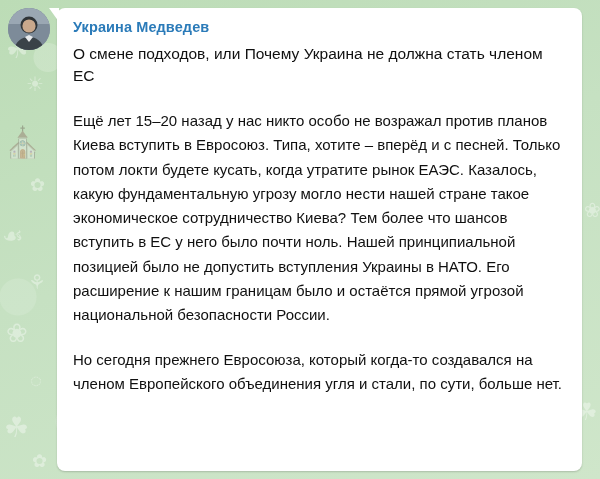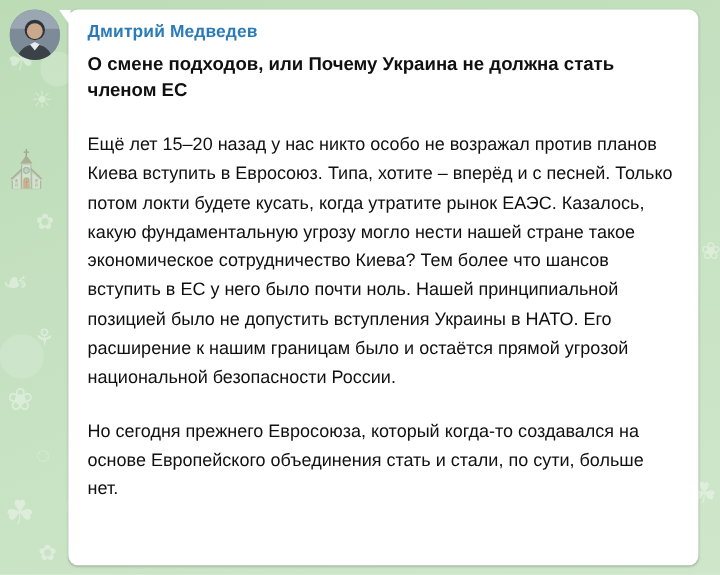--- a/index.html
+++ b/index.html
@@ -74,21 +74,21 @@
   .author {
     color: #2b7bb9;
     font-size: 14.5px;
     font-weight: bold;
     margin: 0 0 8px 0;
     letter-spacing: 0.1px;
   }
   .headline {
     color: #101010;
     font-size: 15.5px;
-    font-weight: bold;
+    font-weight: normal;
     line-height: 1.42;
     margin: 0 0 22px 0;
   }
   .para {
     color: #101010;
     font-size: 15px;
     line-height: 1.62;
     margin: 0 0 20px 0;
   }
   .para:last-child { margin-bottom: 0; }
@@ -119,19 +119,19 @@
       <rect width="42" height="42" fill="#7d8b99"></rect>
       <rect x="0" y="0" width="42" height="16" fill="#9aa7b3"></rect>
       <circle cx="21" cy="17" r="8.5" fill="#2f3438"></circle>
       <circle cx="21" cy="18" r="6.6" fill="#c9a88c"></circle>
       <path d="M6 42c1.5-9 8-13 15-13s13.5 4 15 13z" fill="#3a4248"></path>
       <path d="M17 29l4 5 4-5-4-2z" fill="#e8eaec"></path>
     </svg>
   </div>
 
   <div id="bubble">
-    <div class="author">Дмитрий Медведев</div>
+    <div class="author">Украина Медведев</div>
     <div class="headline">О смене подходов, или Почему Украина не должна стать членом ЕС</div>
     <div class="para">Ещё лет 15–20 назад у нас никто особо не возражал против планов Киева вступить в Евросоюз. Типа, хотите – вперёд и с песней. Только потом локти будете кусать, когда утратите рынок ЕАЭС. Казалось, какую фундаментальную угрозу могло нести нашей стране такое экономическое сотрудничество Киева? Тем более что шансов вступить в ЕС у него было почти ноль. Нашей принципиальной позицией было не допустить вступления Украины в НАТО. Его расширение к нашим границам было и остаётся прямой угрозой национальной безопасности России.</div>
-    <div class="para">Но сегодня прежнего Евросоюза, который когда-то создавался на основе Европейского объединения стать и стали, по сути, больше нет.</div>
+    <div class="para">Но сегодня прежнего Евросоюза, который когда-то создавался на членом Европейского объединения угля и стали, по сути, больше нет.</div>
   </div>
 
 </div>
 
 </body></html>

